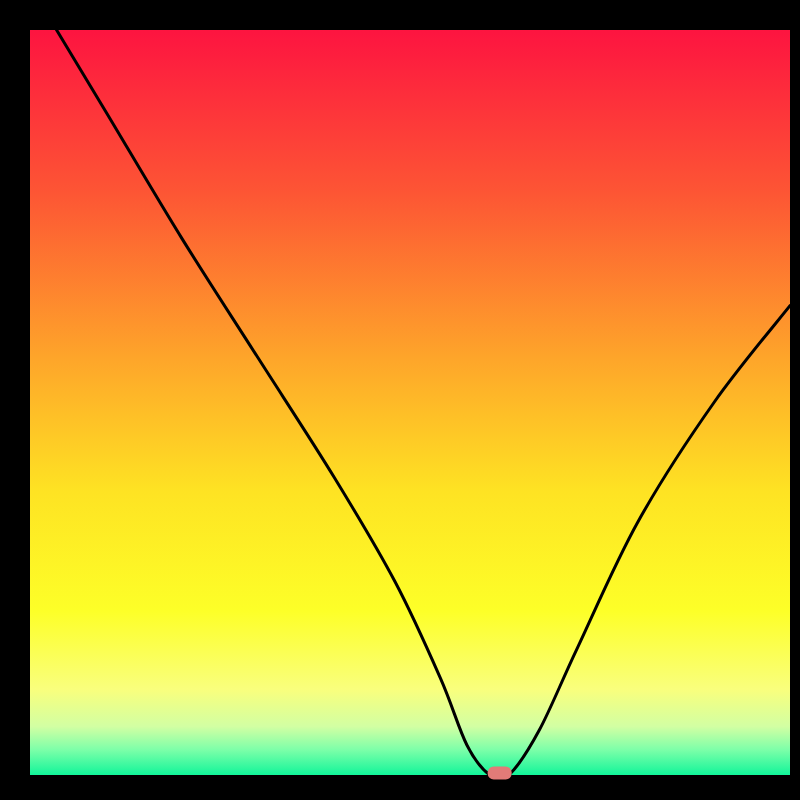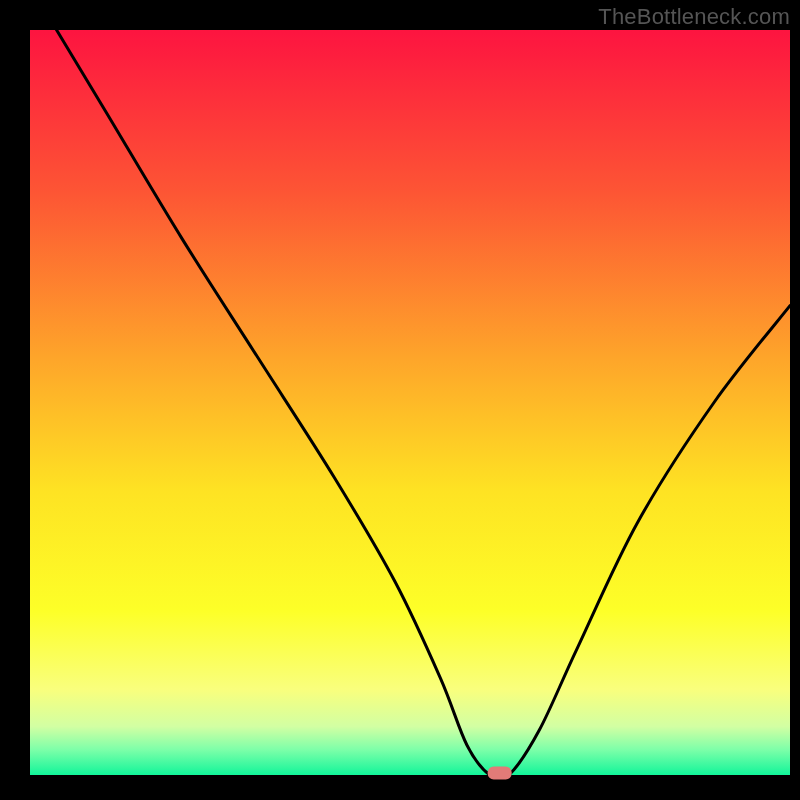--- a/index.html
+++ b/index.html
@@ -30,21 +30,20 @@
   svg {
     position: absolute;
     top: 0;
     left: 0;
   }
 </style>
 </head>
 <body>
 
 <div class="container">
-  <div class="watermark">TheBottleneck.com</div>
   <svg id="chart-svg" width="800" height="800">
     <defs>
       <linearGradient id="bg-grad" x1="0" y1="0" x2="0" y2="1">
           <stop offset="0%" stop-color="#fd1440"></stop>
           <stop offset="22%" stop-color="#fd5634"></stop>
           <stop offset="44%" stop-color="#fea52a"></stop>
           <stop offset="62%" stop-color="#fee323"></stop>
           <stop offset="78%" stop-color="#fdff28"></stop>
           <stop offset="88.5%" stop-color="#f9ff7d"></stop>
           <stop offset="93.5%" stop-color="#d2ffa3"></stop>

